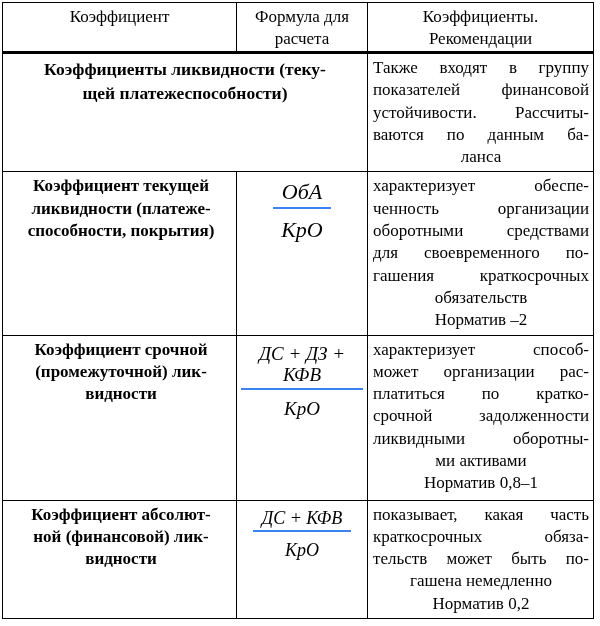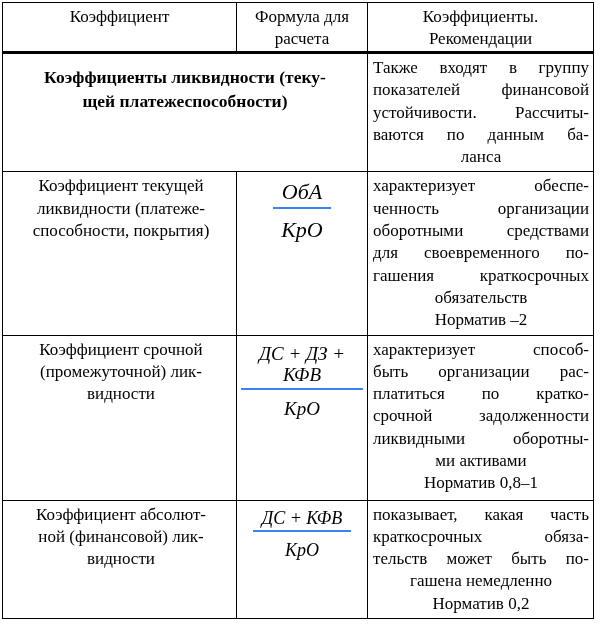--- a/index.html
+++ b/index.html
@@ -38,26 +38,27 @@
   tr.r-section { height: 117px; }
   tr.r-row3    { height: 162px; }
   tr.r-row4    { height: 165px; }
   tr.r-row5    { height: 111px; }
 
   td.section-title {
     font-weight: bold;
     font-size: 17.5px;
     line-height: 23.5px;
     text-align: center;
-    padding-top: 12px;
+    padding-top: 4px;
   }
   td.name-cell {
     font-size: 17px;
     line-height: 22.3px;
     padding: 3px 4px 3px 7px;
+    font-weight: bold;
   }
   td.interp-cell {
     font-size: 17px;
     line-height: 22.3px;
     padding: 3px 4px 3px 5px;
   }
   .tline { text-align: center; }
   .tline.just {
     text-align: justify;
     text-align-last: justify;
@@ -153,21 +154,21 @@
           <div class="tline">видности</div>
         </td>
       <td class="formula-cell">
         <div class="frac f-small">
           <div class="num">ДС + ДЗ + КФВ</div>
           <div class="den">КрО</div>
         </div>
       </td>
       <td class="interp-cell">
           <div class="tline just">характеризует способ-</div>
-          <div class="tline just">быть организации рас-</div>
+          <div class="tline just">может организации рас-</div>
           <div class="tline just">платиться по кратко-</div>
           <div class="tline just">срочной задолженности</div>
           <div class="tline just">ликвидными оборотны-</div>
           <div class="tline">ми активами</div>
           <div class="tline">Норматив 0,8–1</div>
         </td>
     </tr>
 
     <tr class="r-row5">
       <td class="name-cell">

